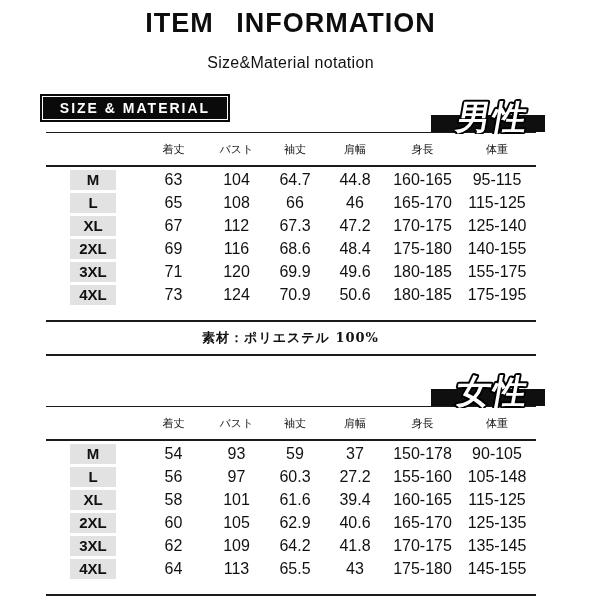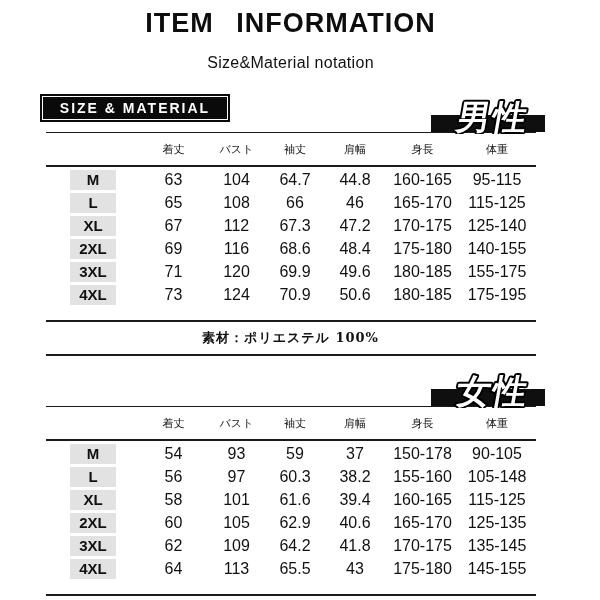--- a/index.html
+++ b/index.html
@@ -187,21 +187,21 @@
           <div class="cell">150-178</div>
           <div class="cell">90-105</div>
         </div>
         <div class="trow">
           <div class="cell size-cell">
             <span class="size-chip">L</span>
           </div>
           <div class="cell">56</div>
           <div class="cell">97</div>
           <div class="cell">60.3</div>
-          <div class="cell">38.2</div>
+          <div class="cell">27.2</div>
           <div class="cell">155-160</div>
           <div class="cell">105-148</div>
         </div>
         <div class="trow">
           <div class="cell size-cell">
             <span class="size-chip">XL</span>
           </div>
           <div class="cell">58</div>
           <div class="cell">101</div>
           <div class="cell">61.6</div>

